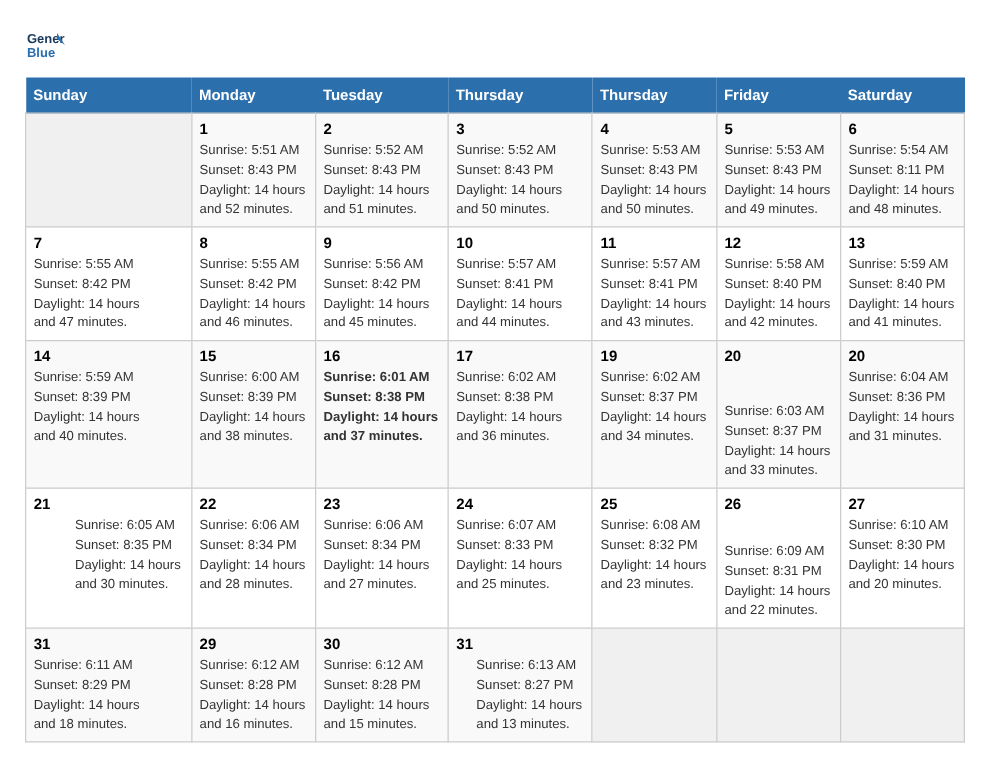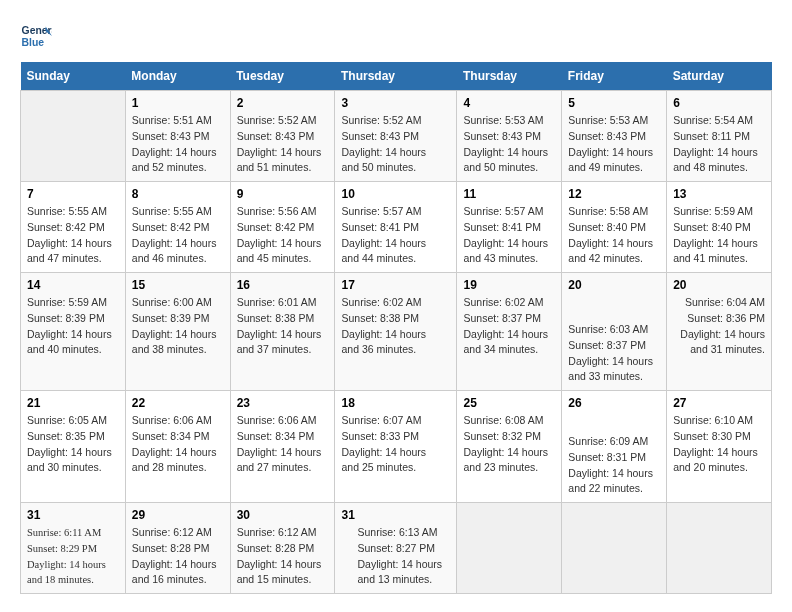--- a/index.html
+++ b/index.html
@@ -212,21 +212,21 @@
         </td>
         <td>
           <span class="day-num">15</span>
           <div class="day-info" style="white-space: pre-line;">Sunrise: 6:00 AM
 Sunset: 8:39 PM
 Daylight: 14 hours
 and 38 minutes.</div>
         </td>
         <td>
           <span class="day-num">16</span>
-          <div class="day-info" style="white-space: pre-line;">Sunrise: 6:01 AM
+          <div class="day-info" style="white-space: pre-line; font-weight: bold;">Sunrise: 6:01 AM
 Sunset: 8:38 PM
 Daylight: 14 hours
 and 37 minutes.</div>
         </td>
         <td>
           <span class="day-num">17</span>
           <div class="day-info" style="white-space: pre-line;">Sunrise: 6:02 AM
 Sunset: 8:38 PM
 Daylight: 14 hours
 and 36 minutes.</div>
@@ -240,50 +240,50 @@
         </td>
         <td>
           <span class="day-num">20</span>
           <div class="day-info" style="white-space: pre-line; margin-top: 30px;">Sunrise: 6:03 AM
 Sunset: 8:37 PM
 Daylight: 14 hours
 and 33 minutes.</div>
         </td>
         <td>
           <span class="day-num">20</span>
-          <div class="day-info" style="white-space: pre-line; text-align: right;">Sunrise: 6:04 AM
+          <div class="day-info" style="white-space: pre-line;">Sunrise: 6:04 AM
 Sunset: 8:36 PM
 Daylight: 14 hours
 and 31 minutes.</div>
         </td>
       </tr>
       <tr>
         <td>
           <span class="day-num">21</span>
-          <div class="day-info" style="white-space: pre-line;">Sunrise: 6:05 AM
+          <div class="day-info" style="white-space: pre-line; margin-left: 33px;">Sunrise: 6:05 AM
 Sunset: 8:35 PM
 Daylight: 14 hours
 and 30 minutes.</div>
         </td>
         <td>
           <span class="day-num">22</span>
           <div class="day-info" style="white-space: pre-line;">Sunrise: 6:06 AM
 Sunset: 8:34 PM
 Daylight: 14 hours
 and 28 minutes.</div>
         </td>
         <td>
           <span class="day-num">23</span>
           <div class="day-info" style="white-space: pre-line;">Sunrise: 6:06 AM
 Sunset: 8:34 PM
 Daylight: 14 hours
 and 27 minutes.</div>
         </td>
         <td>
-          <span class="day-num">18</span>
+          <span class="day-num">24</span>
           <div class="day-info" style="white-space: pre-line;">Sunrise: 6:07 AM
 Sunset: 8:33 PM
 Daylight: 14 hours
 and 25 minutes.</div>
         </td>
         <td>
           <span class="day-num">25</span>
           <div class="day-info" style="white-space: pre-line;">Sunrise: 6:08 AM
 Sunset: 8:32 PM
 Daylight: 14 hours
@@ -300,21 +300,21 @@
           <span class="day-num">27</span>
           <div class="day-info" style="white-space: pre-line;">Sunrise: 6:10 AM
 Sunset: 8:30 PM
 Daylight: 14 hours
 and 20 minutes.</div>
         </td>
       </tr>
       <tr>
         <td>
           <span class="day-num">31</span>
-          <div class="day-info" style="white-space: pre-line; font-family: Liberation Serif, serif;">Sunrise: 6:11 AM
+          <div class="day-info" style="white-space: pre-line;">Sunrise: 6:11 AM
 Sunset: 8:29 PM
 Daylight: 14 hours
 and 18 minutes.</div>
         </td>
         <td>
           <span class="day-num">29</span>
           <div class="day-info" style="white-space: pre-line;">Sunrise: 6:12 AM
 Sunset: 8:28 PM
 Daylight: 14 hours
 and 16 minutes.</div>

